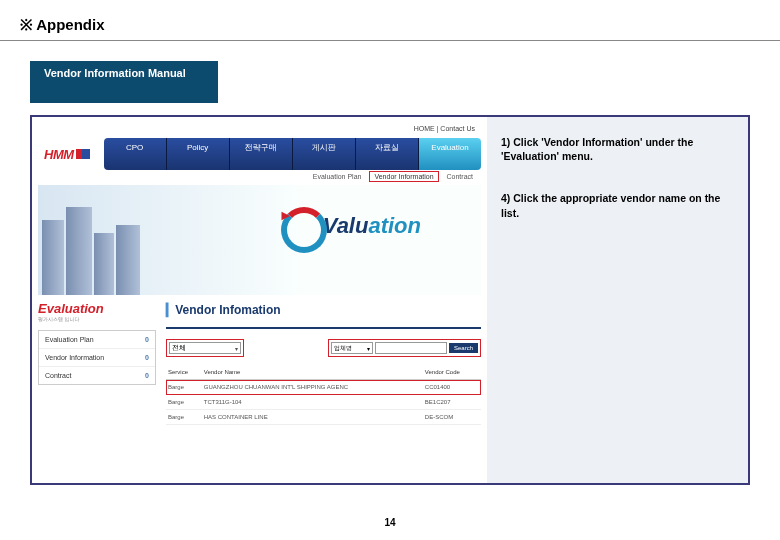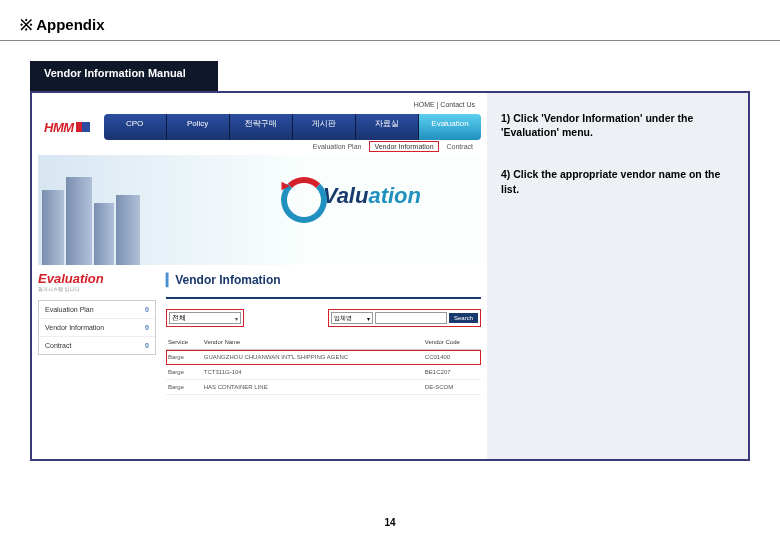--- a/index.html
+++ b/index.html
@@ -11,25 +11,25 @@
     position: relative;
     overflow: hidden;
   }
   .page-header {
     padding: 14px 20px 6px;
     border-bottom: 1px solid #888;
     font-size: 15px;
     font-weight: bold;
   }
   .section-tab {
-    margin: 20px 0 0 30px;
-    background: #0f172a;
+    margin: 20px 0 12px 30px;
+    background: #0c4a6e;
     color: #fff;
     display: inline-block;
-    padding: 6px 32px 12px 14px;
+    padding: 6px 32px 24px 14px;
     font-size: 11px;
     font-weight: bold;
   }
   .main-frame {
     margin: 0 30px 0 30px;
     border: 2px solid #3a3a7a;
     height: 370px;
     display: flex;
     background: #fff;
   }
@@ -64,21 +64,21 @@
   }
   .logo .flag {
     width: 14px; height: 10px;
     background: linear-gradient(to right, #d4202a 40%, #2a4da0 40%);
     display: inline-block;
     margin-left: 2px;
   }
   .nav {
     flex: 1;
     display: flex;
-    height: 26px;
+    height: 32px;
     border-radius: 4px;
     overflow: hidden;
   }
   .nav-item {
     flex: 1;
     background: linear-gradient(#2a4da0, #1a3470);
     color: #fff;
     font-size: 8px;
     text-align: center;
     line-height: 20px;

